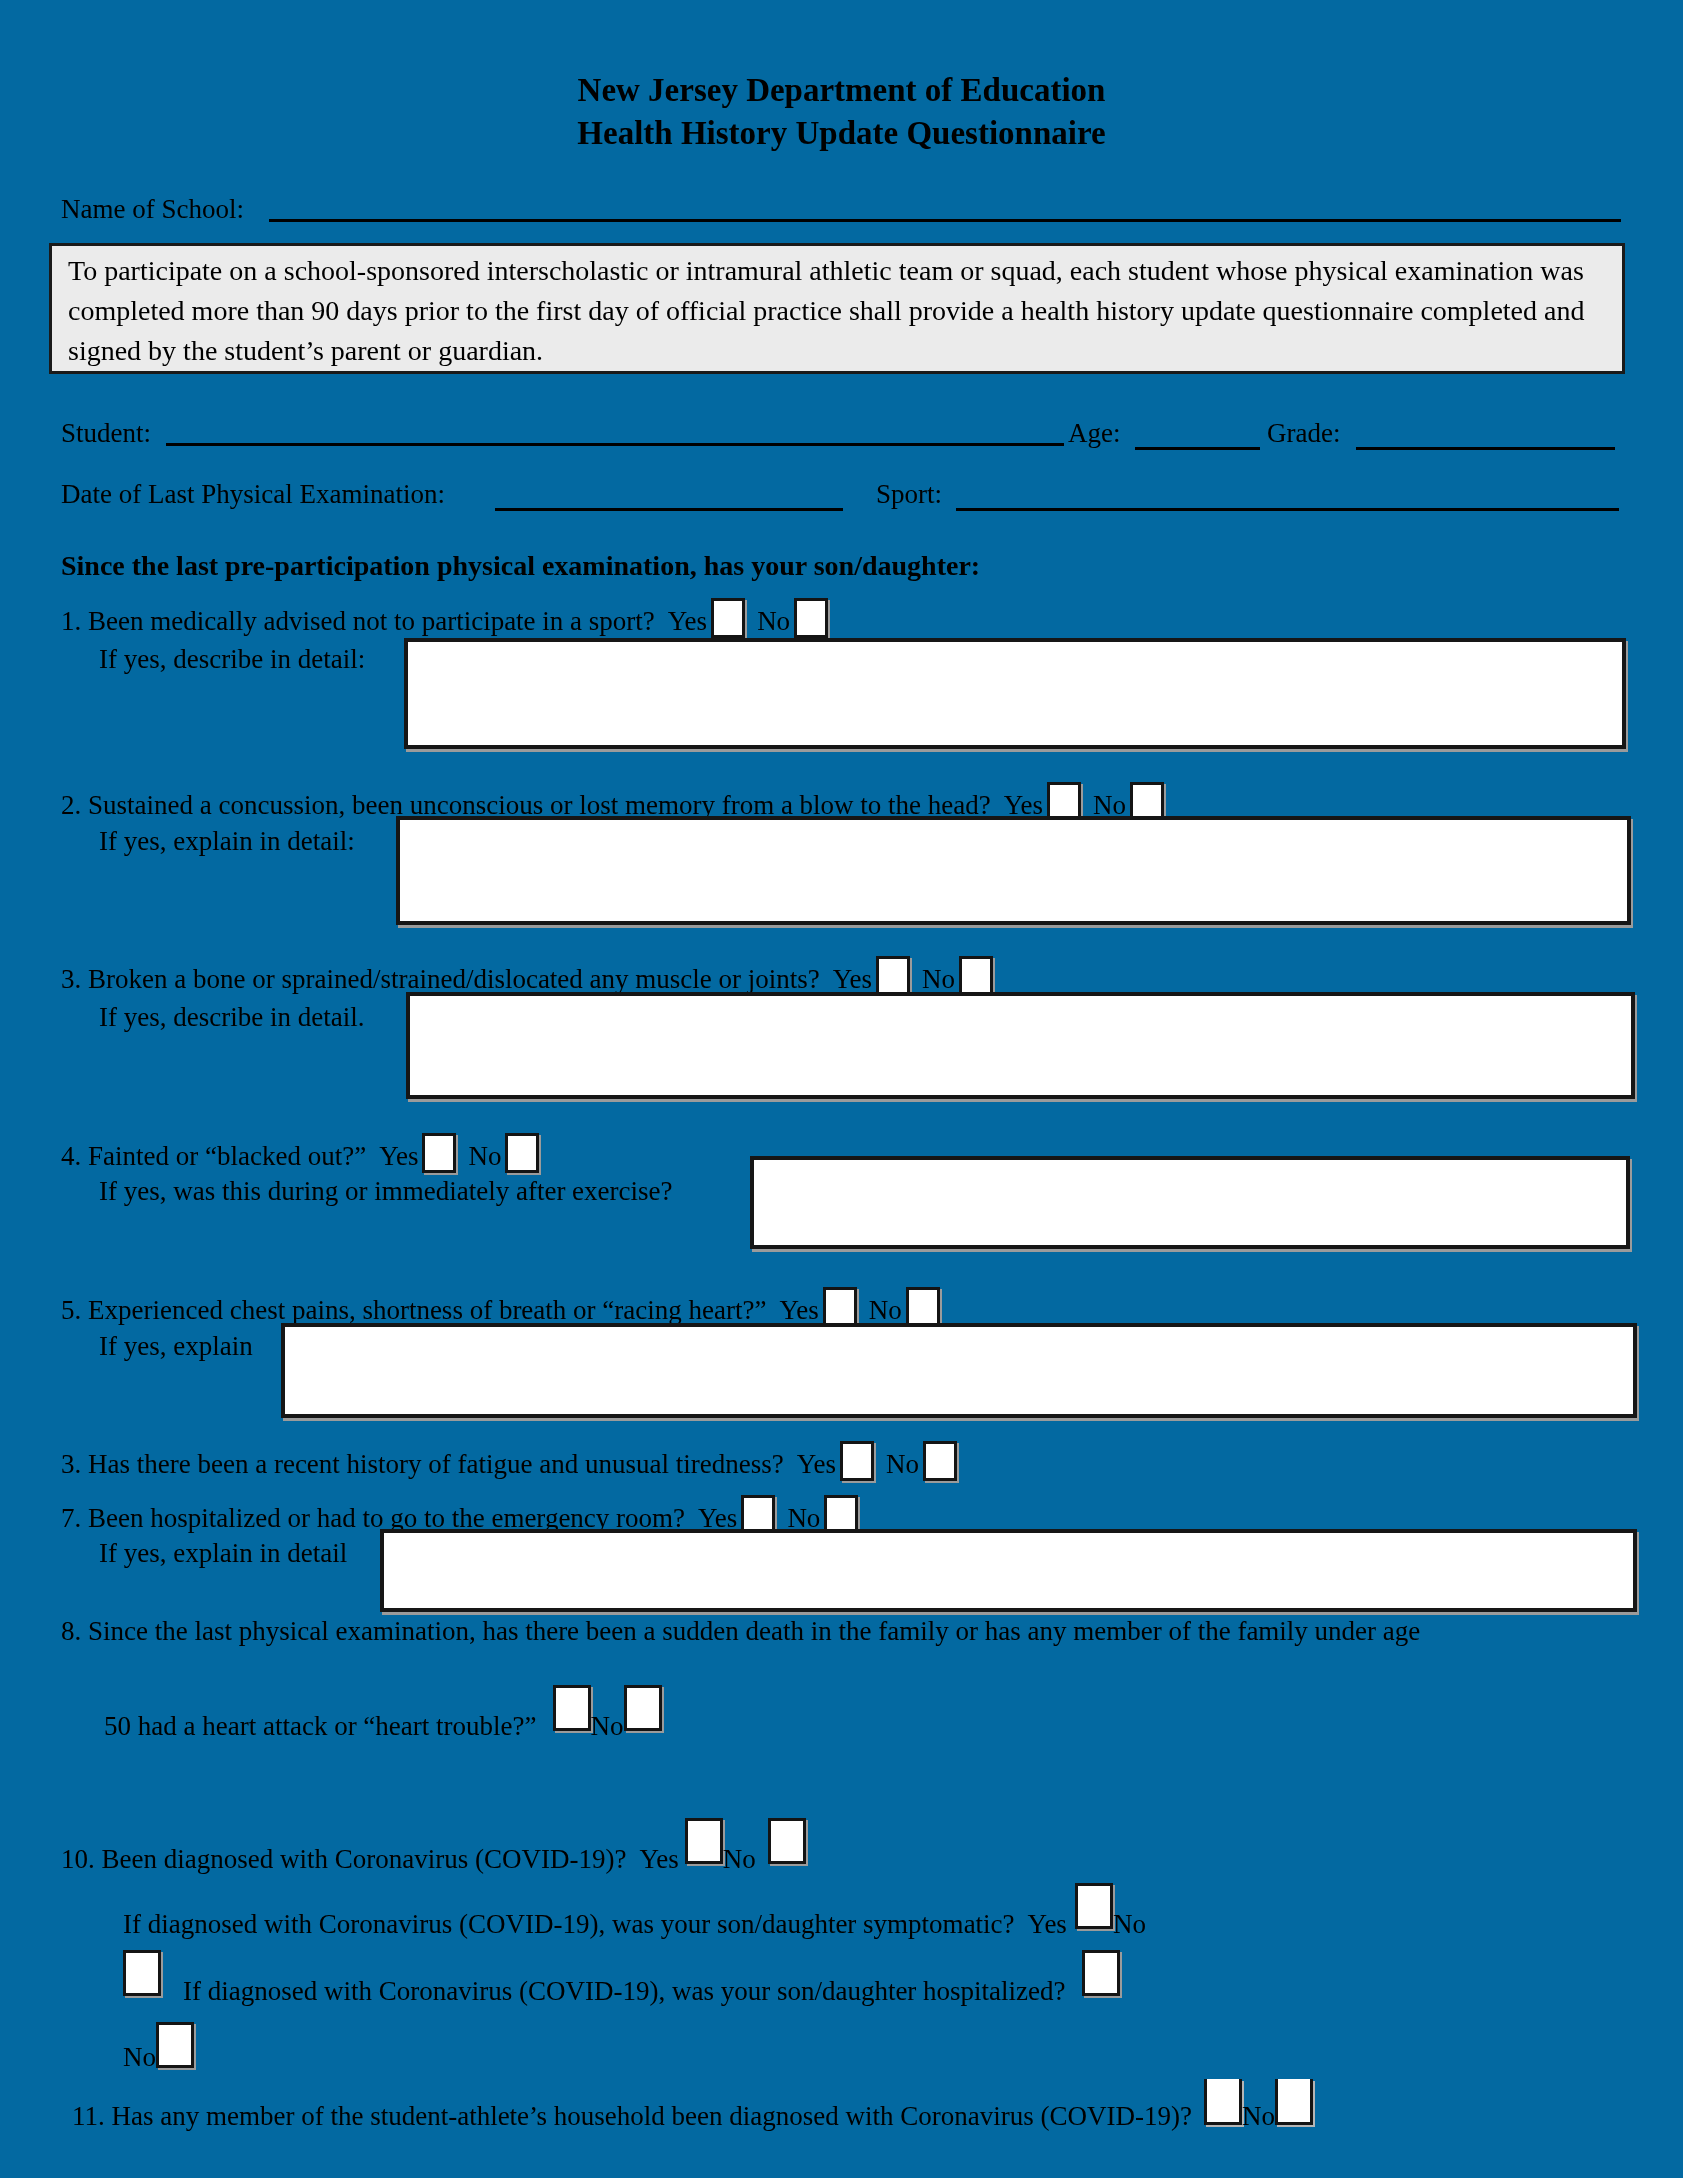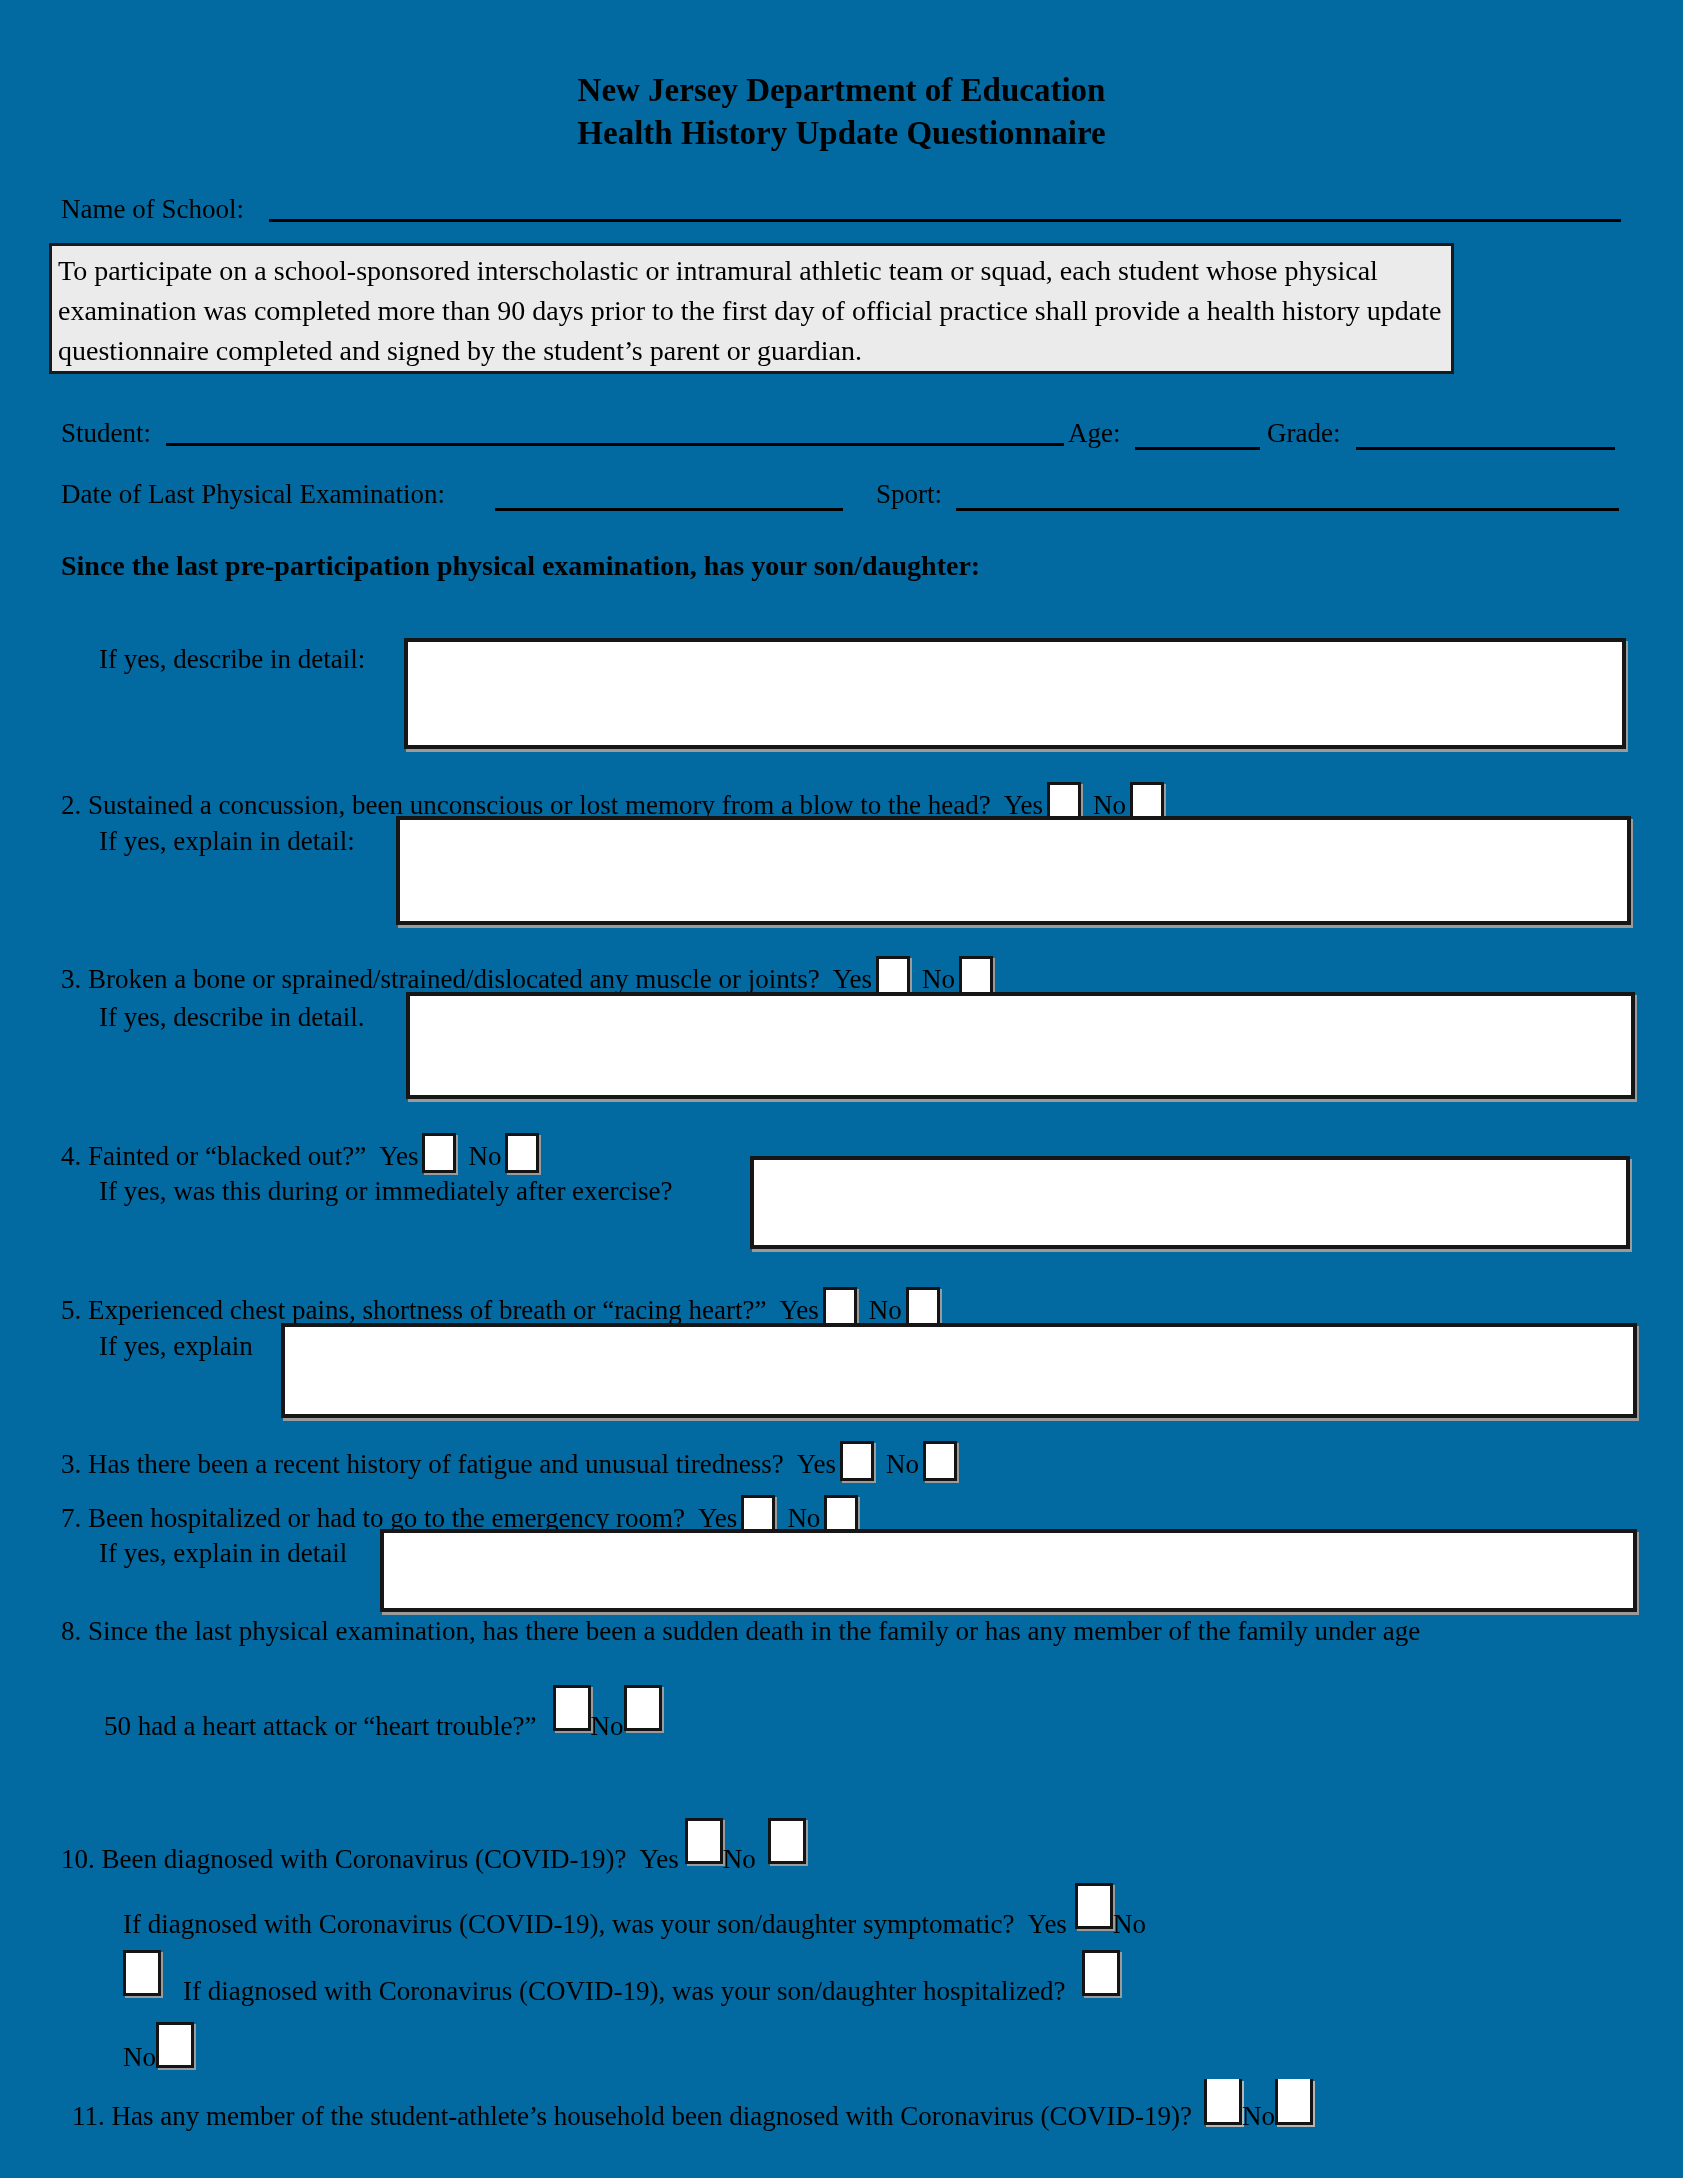--- a/index.html
+++ b/index.html
@@ -7,22 +7,22 @@
   .page {
     position:relative; width:1683px; height:2178px; background:#0369a1;
     font-family:"Liberation Serif", serif; font-size:27px; color:#000;
     overflow:hidden;
   }
   .abs { position:absolute; white-space:nowrap; }
   .title-block { position:absolute; top:69px; left:0; width:1683px; text-align:center;
     font-weight:bold; font-size:33px; line-height:43px; }
   .uline { position:absolute; border-bottom:3px solid #000; }
   .notice {
-    position:absolute; left:49px; top:243px; width:1405px; height:131px;
-    background:#ebebeb; border:3px solid #1a1a1a; padding:5px 8px 0 6px;
+    position:absolute; left:49px; top:243px; width:1576px; height:131px;
+    background:#ebebeb; border:3px solid #1a1a1a; padding:5px 8px 0 16px;
     font-size:28px; line-height:40px; white-space:normal;
   }
   .heading { font-weight:bold; font-size:28px; }
   .qrow { position:absolute; white-space:nowrap; }
   .cb {
     display:inline-block; width:34px; height:40px; background:#fff;
     border:3px solid #141414; box-shadow:2px 2px 0 #9b9b9b;
     vertical-align:-8px; margin-left:4px;
   }
   .cb.big { width:38px; height:46px; vertical-align:4px; }
@@ -59,20 +59,23 @@
   <span class="abs" style="left:1267px; top:418px;">Grade:</span>
   <div class="uline" style="left:1356px; top:422px; width:259px; height:28px;"></div>
 
   <span class="abs" style="left:61px; top:479px;">Date of Last Physical Examination:</span>
   <div class="uline" style="left:495px; top:483px; width:348px; height:28px;"></div>
   <span class="abs" style="left:876px; top:479px;">Sport:</span>
   <div class="uline" style="left:956px; top:483px; width:663px; height:28px;"></div>
 
   <span class="abs heading" style="left:61px; top:550px;">Since the last pre-participation physical examination, has your son/daughter:</span>
 
+  <div class="qrow" style="left:61px; top:598px;">
+    <span>1. Been medically advised not to participate in a sport?</span><span class="yes">Yes</span><span class="cb"></span><span class="no">No</span><span class="cb"></span>
+  </div>
   <span class="abs" style="left:99px; top:644px;">If yes, describe in detail:</span>
   <div class="tbox" style="left:404px; top:638px; width:1222px; height:111px;"></div>
 
   <div class="qrow" style="left:61px; top:782px;">
     <span>2. Sustained a concussion, been unconscious or lost memory from a blow to the head?</span><span class="yes">Yes</span><span class="cb"></span><span class="no">No</span><span class="cb"></span>
   </div>
   <span class="abs" style="left:99px; top:826px;">If yes, explain in detail:</span>
   <div class="tbox" style="left:396px; top:816px; width:1235px; height:109px;"></div>
 
   <div class="qrow" style="left:61px; top:956px;">

